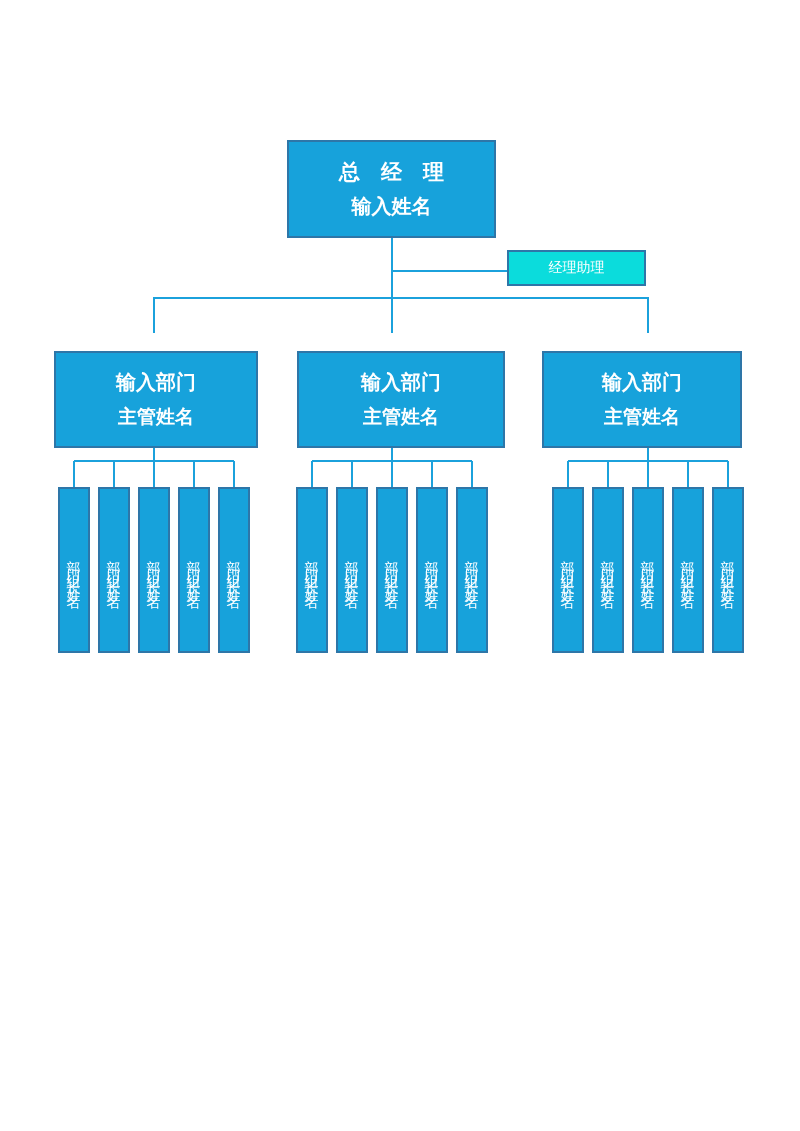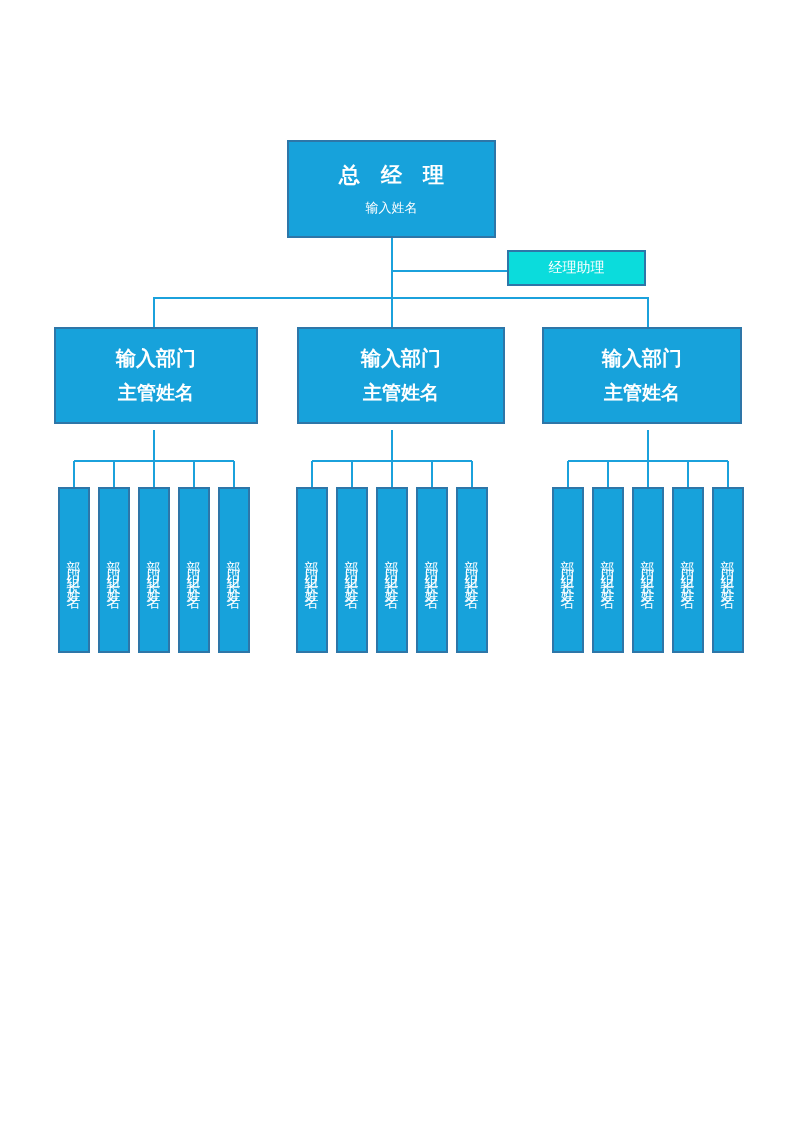--- a/index.html
+++ b/index.html
@@ -45,34 +45,34 @@
   }
   .top-box{
     left:287px;top:140px;width:209px;height:98px;
   }
   .top-title{
     font-size:21px;
     font-weight:bold;
     white-space:pre;
   }
   .top-sub{
-    font-size:13px;
-    font-weight:normal;
+    font-size:20px;
+    font-weight:bold;
   }
   .assistant-box{
     left:507px;top:250px;width:139px;height:36px;
     background:var(--assistant-fill);
     display:flex;
     align-items:center;
     justify-content:center;
     font-size:14px;
     text-align:center;
   }
   .dept{
-    top:327px;height:97px;
+    top:351px;height:97px;
   }
   .dept-title{
     font-size:20px;
     font-weight:bold;
   }
   .dept-sub{
     font-size:19px;
     font-weight:bold;
   }
   .leaf{

